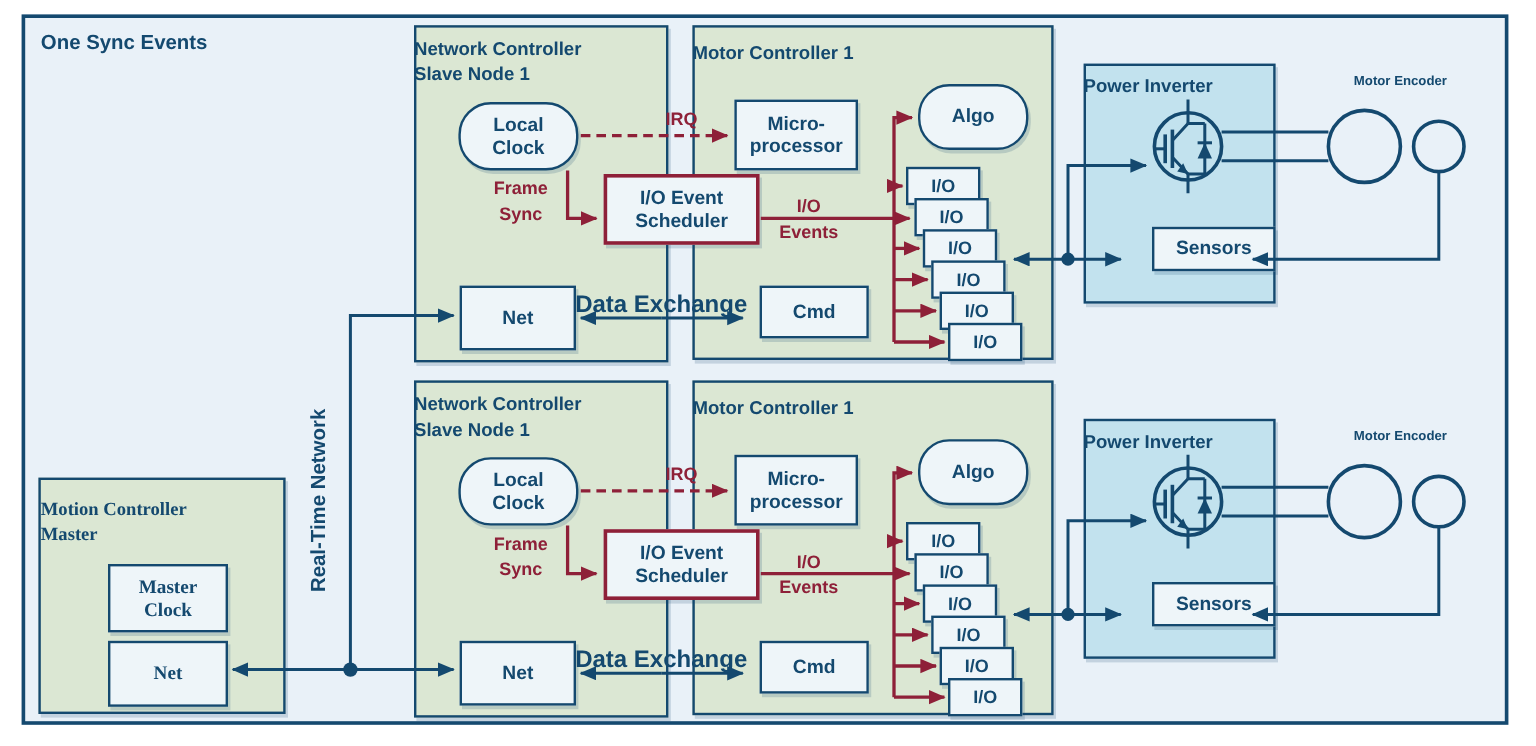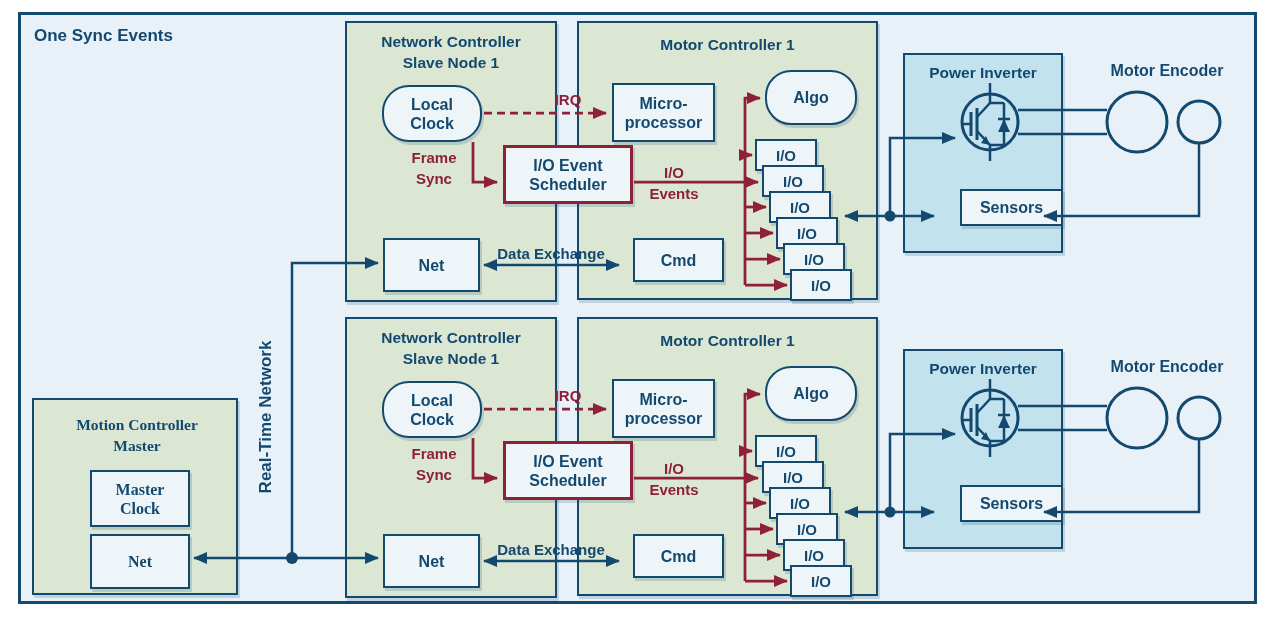--- a/index.html
+++ b/index.html
@@ -8,31 +8,31 @@
   .abs{position:absolute;}
   .domain{left:18px;top:12px;width:1239px;height:592px;background:#E9F1F8;border:3px solid #14496F;box-sizing:border-box;}
   .domain-title{left:34px;top:26px;font-size:17px;}
   .panel{position:absolute;background:#DBE7D3;border:2.5px solid #14496F;box-sizing:border-box;box-shadow:2px 3px 0 rgba(20,73,111,.18);}
   .bluepanel{position:absolute;background:#C2E2EE;border:2.5px solid #14496F;box-sizing:border-box;box-shadow:2px 3px 0 rgba(20,73,111,.18);}
   .bx{position:absolute;background:#EEF5F9;border:2.5px solid #14496F;box-sizing:border-box;
       display:flex;align-items:center;justify-content:center;text-align:center;
       font-size:16px;line-height:19px;box-shadow:2px 3px 0 rgba(20,73,111,.18);}
   .bx.sched{border:3px solid #8E2038;}
   .pre{white-space:pre-line;}
-  .ptitle{position:absolute;text-align:center;font-size:15.5px;line-height:21px;}
+  .ptitle{position:absolute;font-size:15.5px;line-height:21px;}
   .slabel{position:absolute;text-align:center;font-size:15px;line-height:21px;color:#8E2038;}
-  .nlabel{position:absolute;text-align:center;font-size:15px;line-height:20px;color:#14496F;}
+  .nlabel{position:absolute;text-align:center;font-size:20px;line-height:20px;color:#14496F;}
   .unit{position:absolute;left:345px;width:895px;height:282px;}
   .slave-box{left:0;top:0;width:212px;height:281px;}
   .motor-box{left:232px;top:0;width:301px;height:279px;}
   .inv-box{left:558px;top:32px;width:160px;height:200px;}
   .t-slave{left:0;top:10px;width:212px;}
   .t-motor{left:232px;top:13px;width:301px;}
   .t-inv{left:558px;top:41px;width:160px;}
-  .t-enc{left:737px;top:41px;width:170px;text-align:center;font-size:16px;position:absolute;}
+  .t-enc{left:737px;top:41px;width:170px;text-align:center;font-size:11px;position:absolute;}
   .local-clock{left:37px;top:64px;width:100px;height:57px;border-radius:27px;}
   .micro{left:267px;top:62px;width:103px;height:59px;}
   .sched{left:158px;top:124px;width:130px;height:59px;}
   .u-net{left:38px;top:217px;width:97px;height:54px;}
   .cmd{left:288px;top:217px;width:91px;height:44px;}
   .algo{left:420px;top:49px;width:92px;height:55px;border-radius:26px;}
   .sensors{left:615px;top:168px;width:103px;height:37px;}
   .io{width:62px;height:32px;font-size:15px;}
   .io1{left:410px;top:118px;} .io2{left:417px;top:144px;} .io3{left:424px;top:170px;}
   .io4{left:431px;top:196px;} .io5{left:438px;top:222px;} .io6{left:445px;top:248px;}

